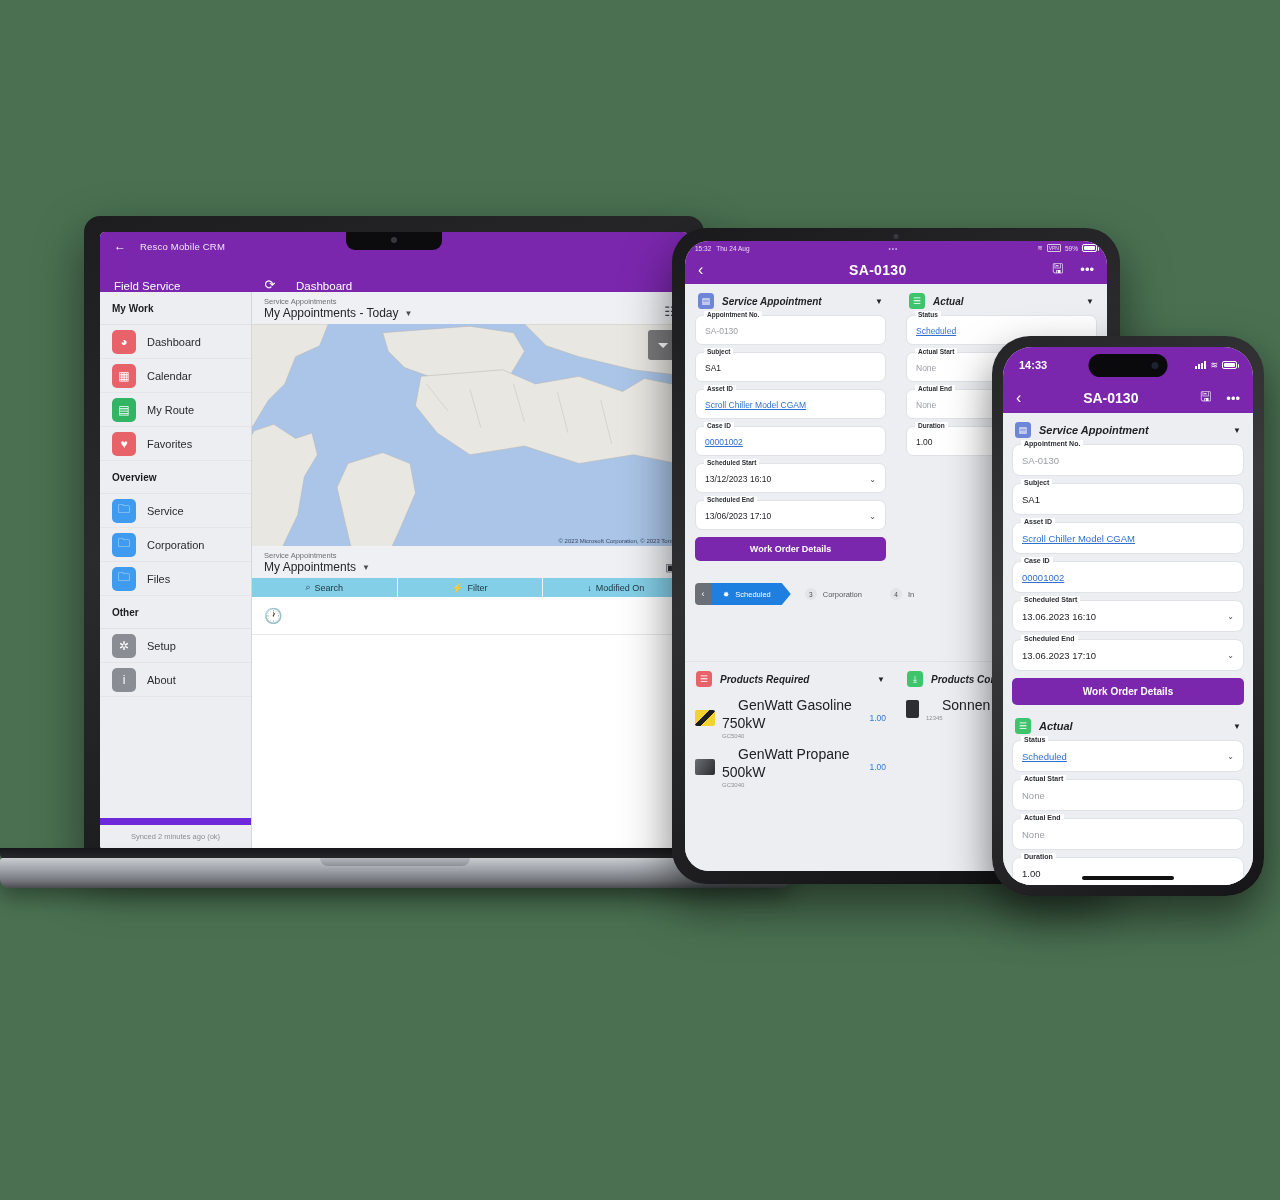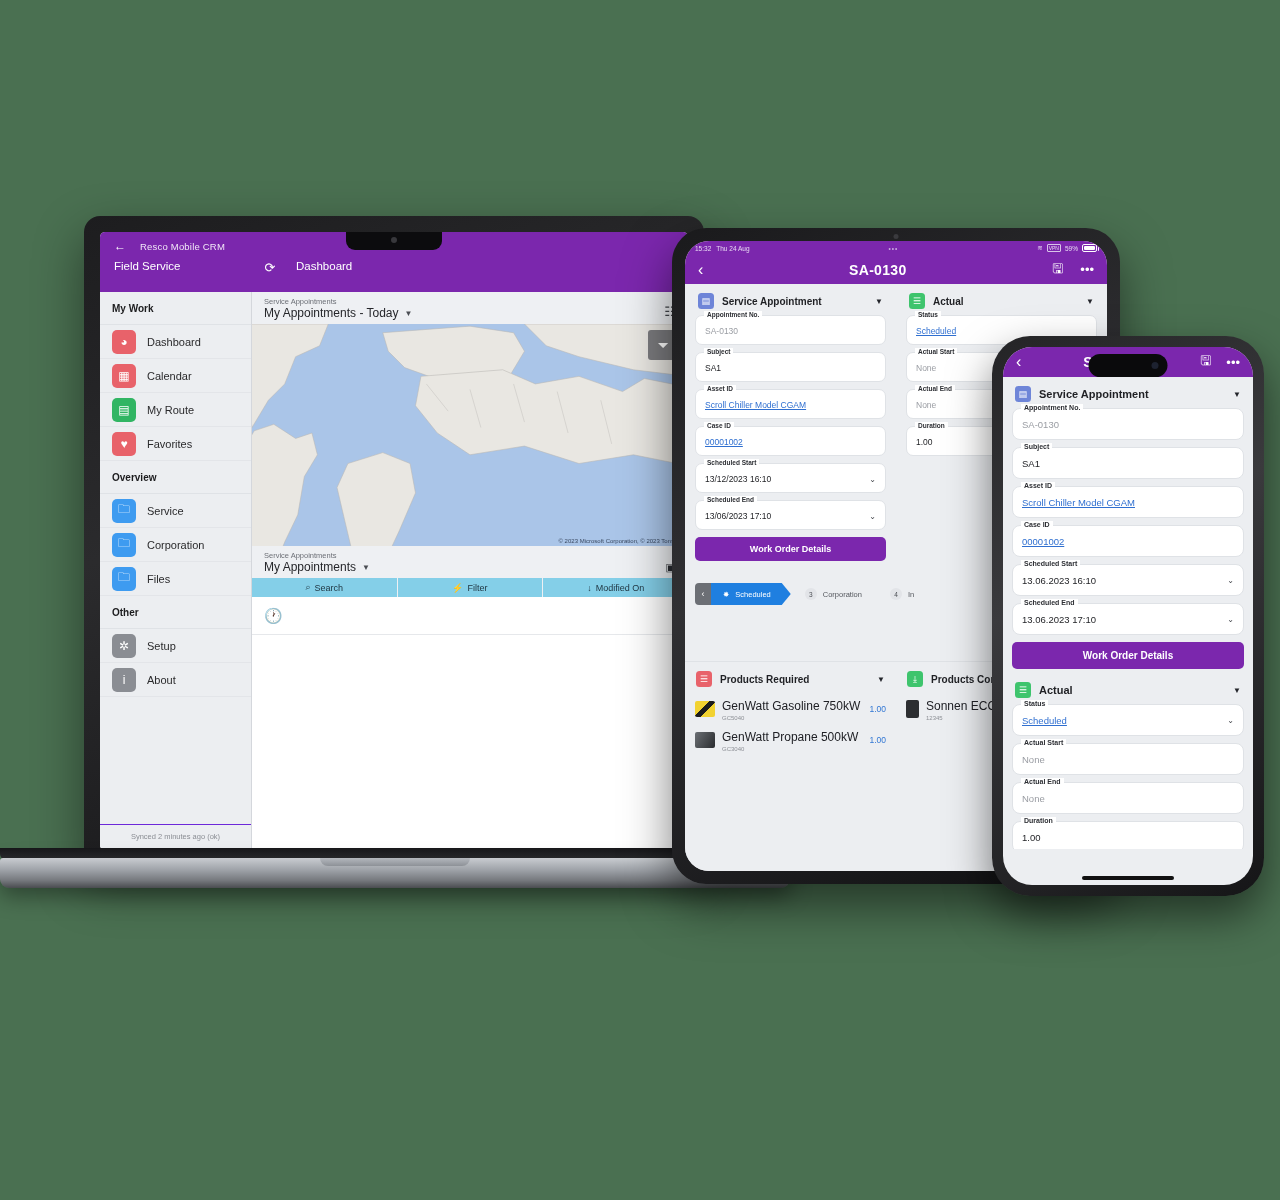--- a/index.html
+++ b/index.html
@@ -41,37 +41,37 @@
   }
   .laptop-foot {
     position:absolute; left:-84px; top:632px; width:790px; height:12px;
     background: linear-gradient(180deg,#17171a,#2d2e31); border-radius:0 0 6px 6px;
   }
 
   
   .lt-titlebar { height: 28px; background:#7b27ad; display:flex; align-items:center; gap:14px; padding:0 14px; }
   .lt-back { color:#fff; font-size:12px; line-height:1; }
   .lt-apptitle { color:#f1e6f7; font-size:9.5px; letter-spacing:.2px; }
-  .lt-navbar { height: 32px; background:#7b27ad; display:flex; align-items:flex-start; color:#fff; font-size:11.5px; }
+  .lt-navbar { height: 32px; background:#7b27ad; display:flex; align-items:flex-end; color:#fff; font-size:11.5px; }
   .lt-mod { width:152px; padding-left:14px; }
   .lt-sync { width:36px; text-align:center; font-size:13px; }
   .lt-crumb { padding-left:8px; }
   .lt-body { display:flex; height:558px; background:#eef0f3; }
 
   .lt-side { width:152px; background:#eceef1; border-right:1px solid #d4d7dc; display:flex; flex-direction:column; }
   .lt-group { font-size:10px; font-weight:bold; color:#1c1c1e; padding:11px 12px 10px; border-bottom:1px solid #dfe2e6; }
   .lt-item { display:flex; align-items:center; gap:11px; padding:6px 12px; height:34px; border-bottom:1px solid #e3e5e9; }
   .lt-ico { width:24px; height:24px; border-radius:5px; display:flex; align-items:center; justify-content:center; color:#fff; font-size:12px; flex:none; }
   .lt-ico.red { background:#e8626a; }
   .lt-ico.green { background:#31b563; }
   .lt-ico.blue { background:#3e9bf0; }
   .lt-ico.grey { background:#8a8d93; }
   .lt-lbl { font-size:11px; color:#2a2a2c; }
   .lt-spacer { flex:1; }
-  .lt-sync-status { font-size:7.5px; color:#8b8e94; text-align:center; padding:7px 0 9px; border-top:1px solid #6d28d9; }
+  .lt-sync-status { font-size:7.5px; color:#8b8e94; text-align:center; padding:7px 0 9px; border-top:7px solid #6d28d9; }
 
   .lt-main { flex:1; position:relative; background:#f4f5f7; display:flex; flex-direction:column; }
   .lt-panehdr { padding:5px 12px 4px; background:#eef0f3; display:flex; align-items:flex-end; }
   .lt-panehdr .txts { flex:1; }
   .lt-sub { font-size:7.5px; color:#6d7077; }
   .lt-title { font-size:12px; color:#25262a; display:flex; align-items:center; gap:6px; }
   .lt-chev { font-size:8px; color:#4a4d53; }
   .lt-listicon { color:#44474d; font-size:13px; padding-bottom:1px; }
 
   .lt-map { position:relative; height:222px; background:#a8c4e8; overflow:hidden; }
@@ -114,21 +114,21 @@
   .tab-nav-back { font-size:16px; }
   .tab-nav-title { flex:1; text-align:center; font-size:14px; font-weight:bold; letter-spacing:.3px; }
   .tab-nav-icons { display:flex; gap:17px; align-items:center; font-size:13px; }
   .tab-content { background:#eceef1; height:587px; overflow:hidden; }
   .tab-cols { display:flex; }
   .tab-col { flex:1; padding:0 10px; }
   .sec-hdr { display:flex; align-items:center; gap:8px; padding:9px 3px 6px; }
   .sec-ico { width:16px; height:16px; border-radius:3.5px; display:flex; align-items:center; justify-content:center; color:#fff; font-size:9px; }
   .sec-ico.bl { background:#6e85d8; }
   .sec-ico.gr { background:#3ec46d; }
-  .sec-name { flex:1; font-size:10px; font-weight:bold; color:#1f2024; }
+  .sec-name { flex:1; font-size:10px; font-weight:bold; color:#1f2024;font-style:italic; }
   .sec-caret { font-size:8px; color:#23252b; }
   .fld { background:#fff; border:1px solid #dfe2e6; border-radius:7px; padding:5px 9px 6px; margin-bottom:7px; position:relative; height:30px; }
   .fld-lbl { position:absolute; top:-5px; left:8px; background:#fff; padding:0 3px; font-size:6.5px; font-weight:bold; color:#2d2f34; }
   .fld-val { font-size:8.5px; color:#1d1e22; margin-top:5px; }
   .fld-val.mut { color:#9a9da3; }
   .fld-val.lnk { color:#2f6fd0; text-decoration:underline; }
   .fld-caret { position:absolute; right:9px; top:11px; font-size:8px; color:#45484e; }
   .btn-primary { background:#7b27ad; color:#fff; border-radius:5px; text-align:center; font-size:9px; font-weight:bold; padding:7px 0; margin:3px 0 0; }
   .stage-bar { display:flex; align-items:center; margin:22px 0 0 0; height:22px; }
   .stg-prev { width:16px; height:22px; background:#6c6f75; border-radius:4px 0 0 4px; color:#fff; font-size:9px; display:flex; align-items:center; justify-content:center; }
@@ -137,21 +137,21 @@
   .stg-num { width:12px;height:12px;border-radius:50%;background:#e2e4e8;color:#4b4e54;font-size:6.5px;display:flex;align-items:center;justify-content:center;}
   .next-btn { position:absolute; right:12px; bottom:0; background:#1746c8; color:#fff; font-size:8px; padding:7px 16px; border-radius:4px; }
   .prod-cols { display:flex; border-top:1px solid #dfe2e6; margin-top:12px; }
   .prod-col { flex:1; padding:0 8px; }
   .prod-row { display:flex; align-items:center; gap:7px; padding:3px 2px; }
   .prod-img { width:20px; height:16px; border-radius:2px; flex:none; }
   .prod-img.gen1 { background:linear-gradient(135deg,#f2d231 40%,#1c1c1c 41%,#1c1c1c 60%,#f2d231 61%); }
   .prod-img.gen2 { background:linear-gradient(120deg,#6b6f74,#2a2c2f); }
   .prod-img.son { background:#2c2e31; width:13px; height:18px; border-radius:2px; }
   .prod-txt { flex:1; }
-  .prod-n { font-size:12px; color:#202126; }
+  .prod-n { font-size:14px; color:#202126;margin-left:16px; }
   .prod-c { font-size:6px; color:#8d9096; margin-top:1px; }
   .prod-q { font-size:8.5px; color:#3277d4; }
 
   
   .phone { position:absolute; left:992px; top:336px; width:272px; height:560px; }
   .ph-frame { position:absolute; inset:0; background:linear-gradient(150deg,#242426,#3a3a3d 40%,#151517); border-radius:38px; padding:11px; box-shadow:0 20px 44px rgba(0,0,0,.52); }
   .ph-screen { position:relative; width:250px; height:538px; border-radius:29px; overflow:hidden; background:#eceef1; }
   .ph-island { position:absolute; left:50%; transform:translateX(-50%); top:7px; width:79px; height:23px; background:#0a0a0c; border-radius:12px; z-index:9; display:flex; align-items:center; justify-content:flex-end; padding-right:9px;}
   .ph-island i { width:7px; height:7px; border-radius:50%; background:#1d2230; display:block; }
   .ph-statusbar { height:36px; background:#7b27ad; display:flex; align-items:center; padding:0 16px; color:#fff; }
@@ -479,20 +479,36 @@
     </div>
   </div>
 
   <div class="phone">
     <div class="ph-frame">
       <div class="ph-screen">
         <div class="ph-island">
             <i></i>
           </div>
 
+        <div class="ph-statusbar">
+          <span class="ph-time">14:33</span>
+          <span class="ph-sb-sp"></span>
+          <span class="ph-sb-r">
+            <span class="bars">
+                <i style="height:3px"></i>
+                <i style="height:5px"></i>
+                <i style="height:6.5px"></i>
+                <i style="height:8px"></i>
+              </span>
+            <span>≋</span>
+            <span class="batt">
+                <i></i>
+              </span>
+          </span>
+        </div>
 
         <div class="ph-navbar">
           <span class="ph-back">‹</span>
           <span class="ph-title">SA-0130</span>
           <span class="ph-icons">
             <span>🖫</span>
             <span>•••</span>
           </span>
         </div>
 

